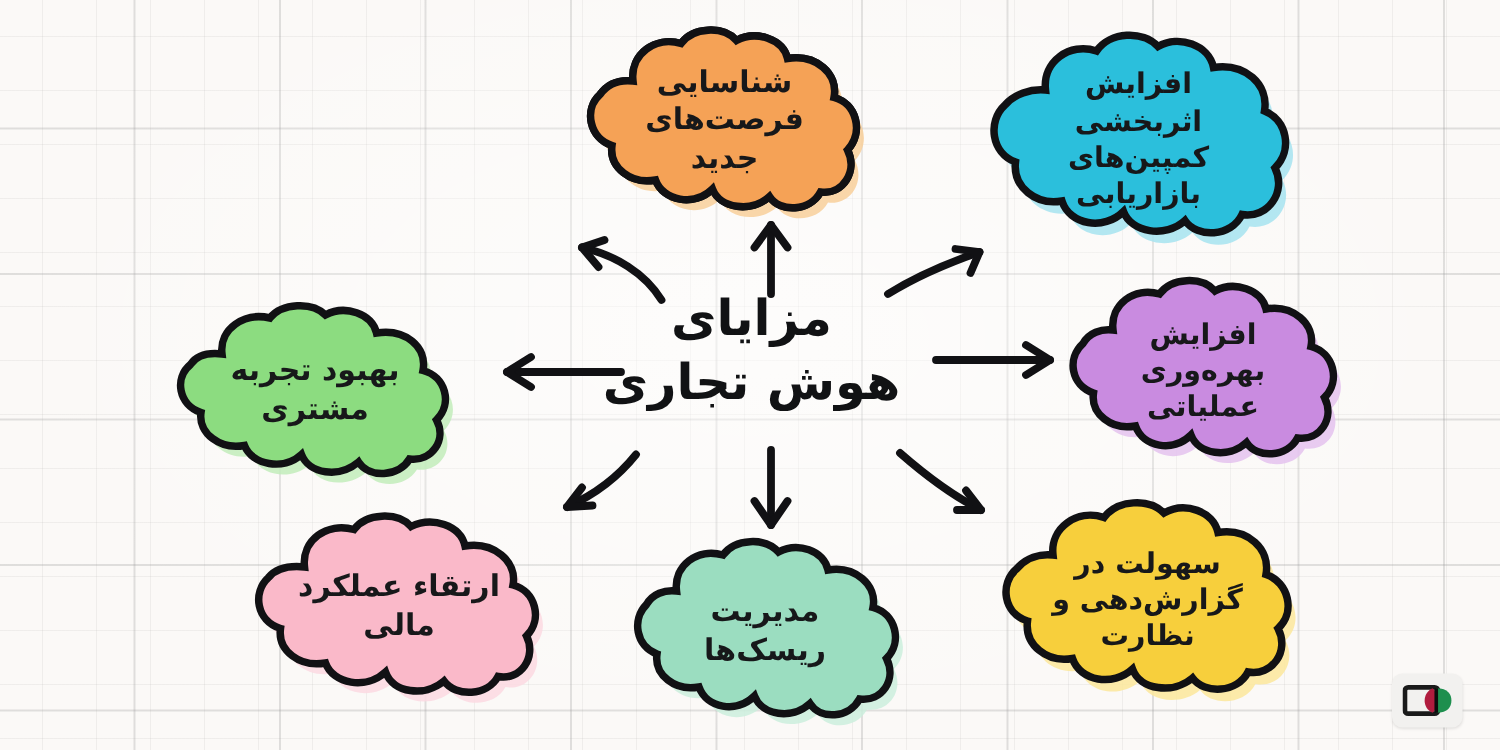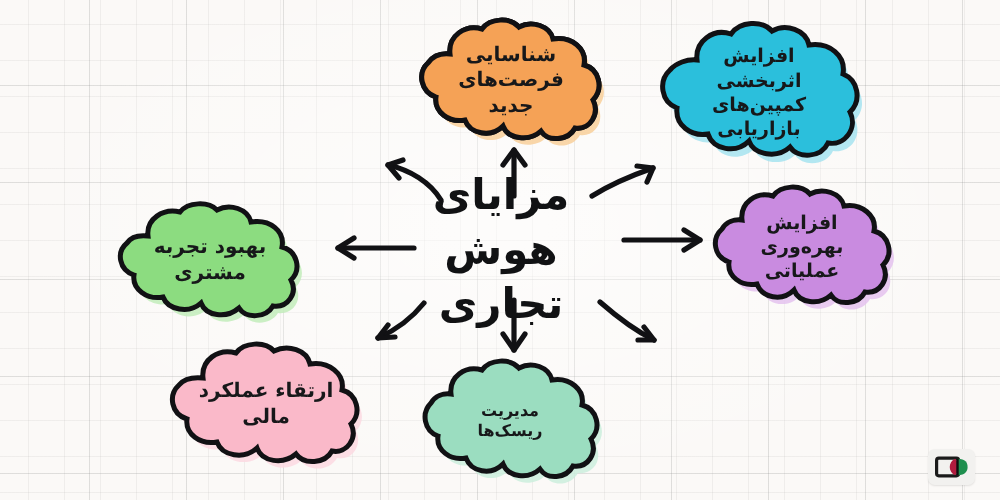--- a/index.html
+++ b/index.html
@@ -66,30 +66,30 @@
     white-space: pre-line;
     padding: 0 6%;
     box-sizing: border-box;
     text-rendering: geometricPrecision;
   }
 
   
   #center-title {
     position: absolute;
     left: 376px;
-    top: 204px;
+    top: 188px;
     width: 250px;
     height: 92px;
     display: flex;
     align-items: center;
     justify-content: center;
     text-align: center;
     direction: rtl;
     font-weight: bold;
-    font-size: 42px;
+    font-size: 33px;
     line-height: 1.3;
     color: #111214;
     white-space: pre-line;
   }
 
   
   #arrows {
     position: absolute;
     left: 0;
     top: 0;
@@ -171,21 +171,21 @@
       <path class="head" d="M 514,350 L 503,334 M 514,350 L 525,334"></path>
     </g>
 
     <g>
       <path d="M 600,302 C 616,316 634,330 654,340"></path>
       <path class="head" d="M 654,340 L 638,340 M 654,340 L 644,327"></path>
     </g>
   </svg>
 
 
-  <div class="cloud" style="left:408px; top:14px; width:206px; height:132px;">
+  <div class="cloud" style="left:380px; top:14px; width:206px; height:132px;">
     <svg width="206" height="132" viewBox="0 0 206 132">
       <g transform="translate(4,6)">
         <path d="M 38,34 C 36,16 53,4 70,9 C 78,-2 98,-3 107,7 C 120,0 138,6 141,19
                  C 160,16 175,29 172,45 C 187,49 192,68 181,80 C 188,94 178,110 163,108
                  C 156,121 136,122 129,111 C 117,122 96,119 91,106
                  C 79,118 58,114 53,100 C 37,103 22,92 24,77 C 9,72 5,53 16,43
                  C 21,36 29,33 38,34 Z" fill="#f8cf9a" opacity="0.85" transform="translate(5,7)"></path>
         <path d="M 38,34 C 36,16 53,4 70,9 C 78,-2 98,-3 107,7 C 120,0 138,6 141,19
                  C 160,16 175,29 172,45 C 187,49 192,68 181,80 C 188,94 178,110 163,108
                  C 156,121 136,122 129,111 C 117,122 96,119 91,106
@@ -237,37 +237,56 @@
                  C 154,117 134,118 127,107 C 115,118 95,115 90,102
                  C 78,114 58,110 53,96 C 37,99 23,88 25,74 C 10,69 7,51 18,41
                  C 22,34 30,31 38,32 Z" fill="#C98BE0" stroke="#111114" stroke-width="5"></path>
       </g>
     </svg>
     <div class="cloud-label" style="font-size:19px;">افزایش
 بهره‌وری
 عملیاتی</div>
   </div>
 
+  <div class="cloud" style="left:658px; top:330px; width:214px; height:140px;">
+    <svg width="214" height="140" viewBox="0 0 214 140">
+      <g transform="translate(4,6)">
+        <path d="M 40,34 C 38,16 56,3 74,9 C 83,-3 104,-4 114,6 C 128,-2 147,5 150,19
+                 C 170,16 185,30 182,47 C 197,52 202,72 190,83 C 198,98 186,115 170,112
+                 C 163,126 141,127 133,116 C 120,127 98,124 93,110
+                 C 80,122 58,118 53,103 C 36,106 21,94 23,78 C 7,73 4,53 16,43
+                 C 22,36 31,33 40,34 Z" fill="#fbe89b" opacity="0.85" transform="translate(5,8)"></path>
+        <path d="M 40,34 C 38,16 56,3 74,9 C 83,-3 104,-4 114,6 C 128,-2 147,5 150,19
+                 C 170,16 185,30 182,47 C 197,52 202,72 190,83 C 198,98 186,115 170,112
+                 C 163,126 141,127 133,116 C 120,127 98,124 93,110
+                 C 80,122 58,118 53,103 C 36,106 21,94 23,78 C 7,73 4,53 16,43
+                 C 22,36 31,33 40,34 Z" fill="#F7CF3C" stroke="#111114" stroke-width="5"></path>
+      </g>
+    </svg>
+    <div class="cloud-label" style="font-size:19px;">سهولت در
+گزارش‌دهی و
+نظارت</div>
+  </div>
 
   <div class="cloud" style="left:410px; top:356px; width:200px; height:130px;">
     <svg width="200" height="130" viewBox="0 0 200 130">
       <g transform="translate(4,6)">
         <path d="M 37,32 C 35,15 51,3 68,8 C 76,-3 96,-4 105,6 C 118,-1 135,5 138,18
                  C 156,15 171,28 168,43 C 183,47 188,66 177,77 C 184,91 174,106 159,104
                  C 152,117 133,118 126,107 C 114,118 94,115 89,102
                  C 77,114 57,110 52,96 C 36,99 22,88 24,74 C 10,69 7,51 17,41
                  C 21,34 29,31 37,32 Z" fill="#cbeedd" opacity="0.85" transform="translate(5,7)"></path>
         <path d="M 37,32 C 35,15 51,3 68,8 C 76,-3 96,-4 105,6 C 118,-1 135,5 138,18
                  C 156,15 171,28 168,43 C 183,47 188,66 177,77 C 184,91 174,106 159,104
                  C 152,117 133,118 126,107 C 114,118 94,115 89,102
                  C 77,114 57,110 52,96 C 36,99 22,88 24,74 C 10,69 7,51 17,41
                  C 21,34 29,31 37,32 Z" fill="#9BDDC0" stroke="#111114" stroke-width="5"></path>
       </g>
     </svg>
-    <div class="cloud-label" style="font-size:16px;">مدیریت
+    <div class="cloud-label" style="font-size:20px;">مدیریت
 ریسک‌ها</div>
   </div>
 
   <div class="cloud" style="left:158px; top:340px; width:216px; height:128px;">
     <svg width="216" height="128" viewBox="0 0 216 128">
       <g transform="translate(4,6)">
         <path d="M 41,32 C 39,14 56,2 74,7 C 82,-4 103,-5 112,5 C 126,-2 145,4 148,18
                  C 167,15 183,28 180,44 C 195,48 200,67 189,78 C 196,92 185,108 170,105
                  C 163,118 142,119 134,108 C 121,119 100,116 95,102
                  C 82,114 60,110 55,96 C 38,99 23,88 25,73 C 9,68 6,49 17,39

